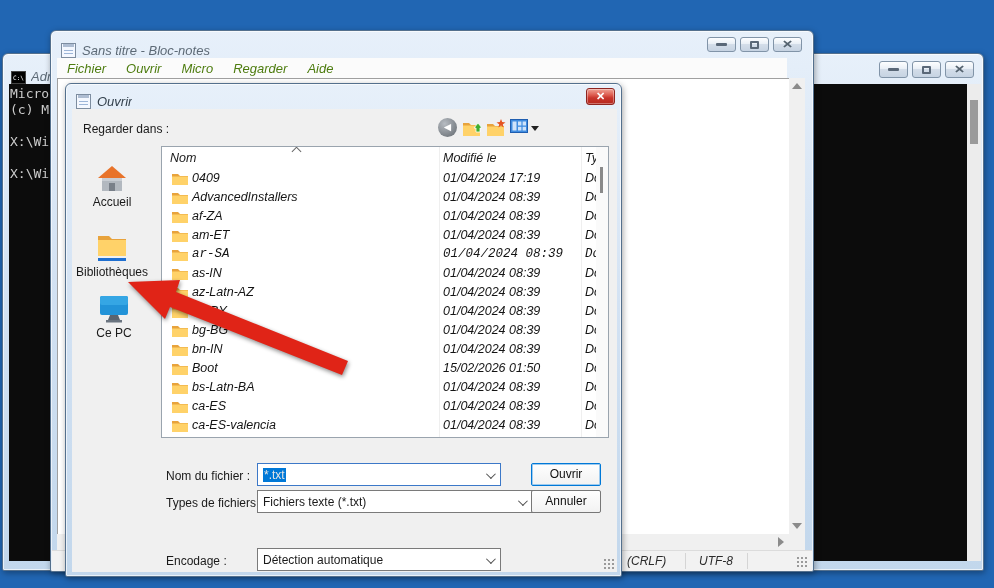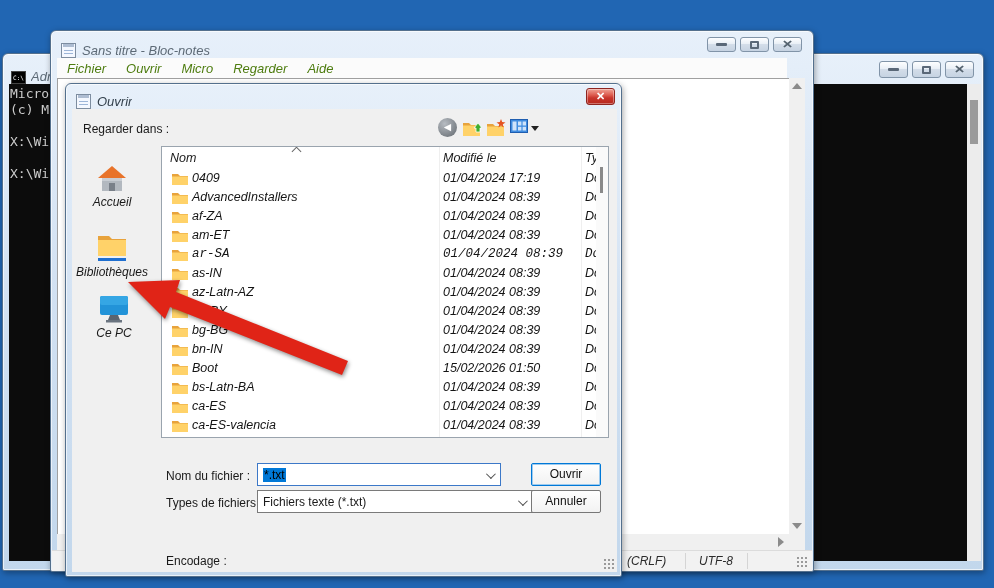--- a/index.html
+++ b/index.html
@@ -78,32 +78,32 @@
                color:#fff; font-size:11px; font-weight:bold; text-align:center; line-height:15px;
                box-shadow:inset 0 0 0 1px rgba(255,255,255,.35); }
   .dlg-body { position:absolute; left:6px; top:25px; width:545px; height:463px; background:#f0f0f0; }
 
   .lbl { position:absolute; font-size:12px; color:#1a1a1a; white-space:nowrap; }
   .combo { position:absolute; height:23px; background:#fff; border:1px solid #7a7a7a;
            display:flex; align-items:center; font-size:12px; color:#1a1a1a; padding-left:5px; }
   .combo .chev { position:absolute; right:7px; top:8px; width:7px; height:7px;
                  border-right:1.6px solid #505050; border-bottom:1.6px solid #505050;
                  transform:rotate(45deg) translateY(-2px); }
-  .sel-txt { background:#0078d7; color:#000000; padding:0 1px; }
+  .sel-txt { background:#0078d7; color:#e5e5e5; padding:0 1px; }
 
   
   .tb { position:absolute; top:9px; width:20px; height:20px; }
   .back-circle { width:19px; height:19px; border-radius:50%;
                  background:radial-gradient(circle at 35% 30%,#b7bcc2,#7b8187 70%,#5f646a);
                  color:#fff; text-align:center; line-height:18px; font-size:12px; font-weight:bold; }
   .caret-dn { width:0; height:0; border-left:4px solid transparent; border-right:4px solid transparent;
               border-top:5px solid #222; position:absolute; top:8px; }
 
   
-  .side-item { position:absolute; width:80px; text-align:center; font-style:italic;
+  .side-item { position:absolute; width:80px; text-align:center; 
                font-size:12px; color:#1a1a1a; }
   .side-item svg { display:block; margin:0 auto 3px auto; }
 
   
   .flist { position:absolute; left:89px; top:37px; width:448px; height:292px; background:#fff;
            border:1px solid #9aa4ae; overflow:hidden; font-style:italic; font-size:12.5px; color:#141414; }
   .fl-col-sep { position:absolute; top:0; bottom:0; width:1px; background:#efefef; }
   .fl-head { position:absolute; top:4px; color:#1a1a1a; white-space:nowrap; }
   .sort-chev { position:absolute; left:131px; top:1px; width:7px; height:7px;
                border-left:1.5px solid #666; border-top:1.5px solid #666;
@@ -411,20 +411,24 @@
     <div class="dlg-btn default" style="left:459px; top:354px">Ouvrir</div>
 
     <div class="lbl" style="left:94px; top:387px">Types de fichiers :</div>
     <div class="combo" style="left:185px; top:381px; width:276px">
       <span>Fichiers texte (*.txt)</span>
       <span class="chev"></span>
     </div>
     <div class="dlg-btn" style="left:459px; top:381px">Annuler</div>
 
     <div class="lbl" style="left:94px; top:445px">Encodage :</div>
+    <div class="combo" style="left:185px; top:439px; width:244px">
+      <span>Détection automatique</span>
+      <span class="chev"></span>
+    </div>
 
     <span class="grip" style="right:2px; bottom:2px"></span>
   </div>
 </div>
 
 <svg id="arrow-overlay">
   <polygon points="128,282 180,280 176,292 348,361 342,375 170,307 165,319" fill="#e02417" style="filter:drop-shadow(1px 2px 2px rgba(0,0,0,0.45))"></polygon>
 </svg>
 
 </body></html>

